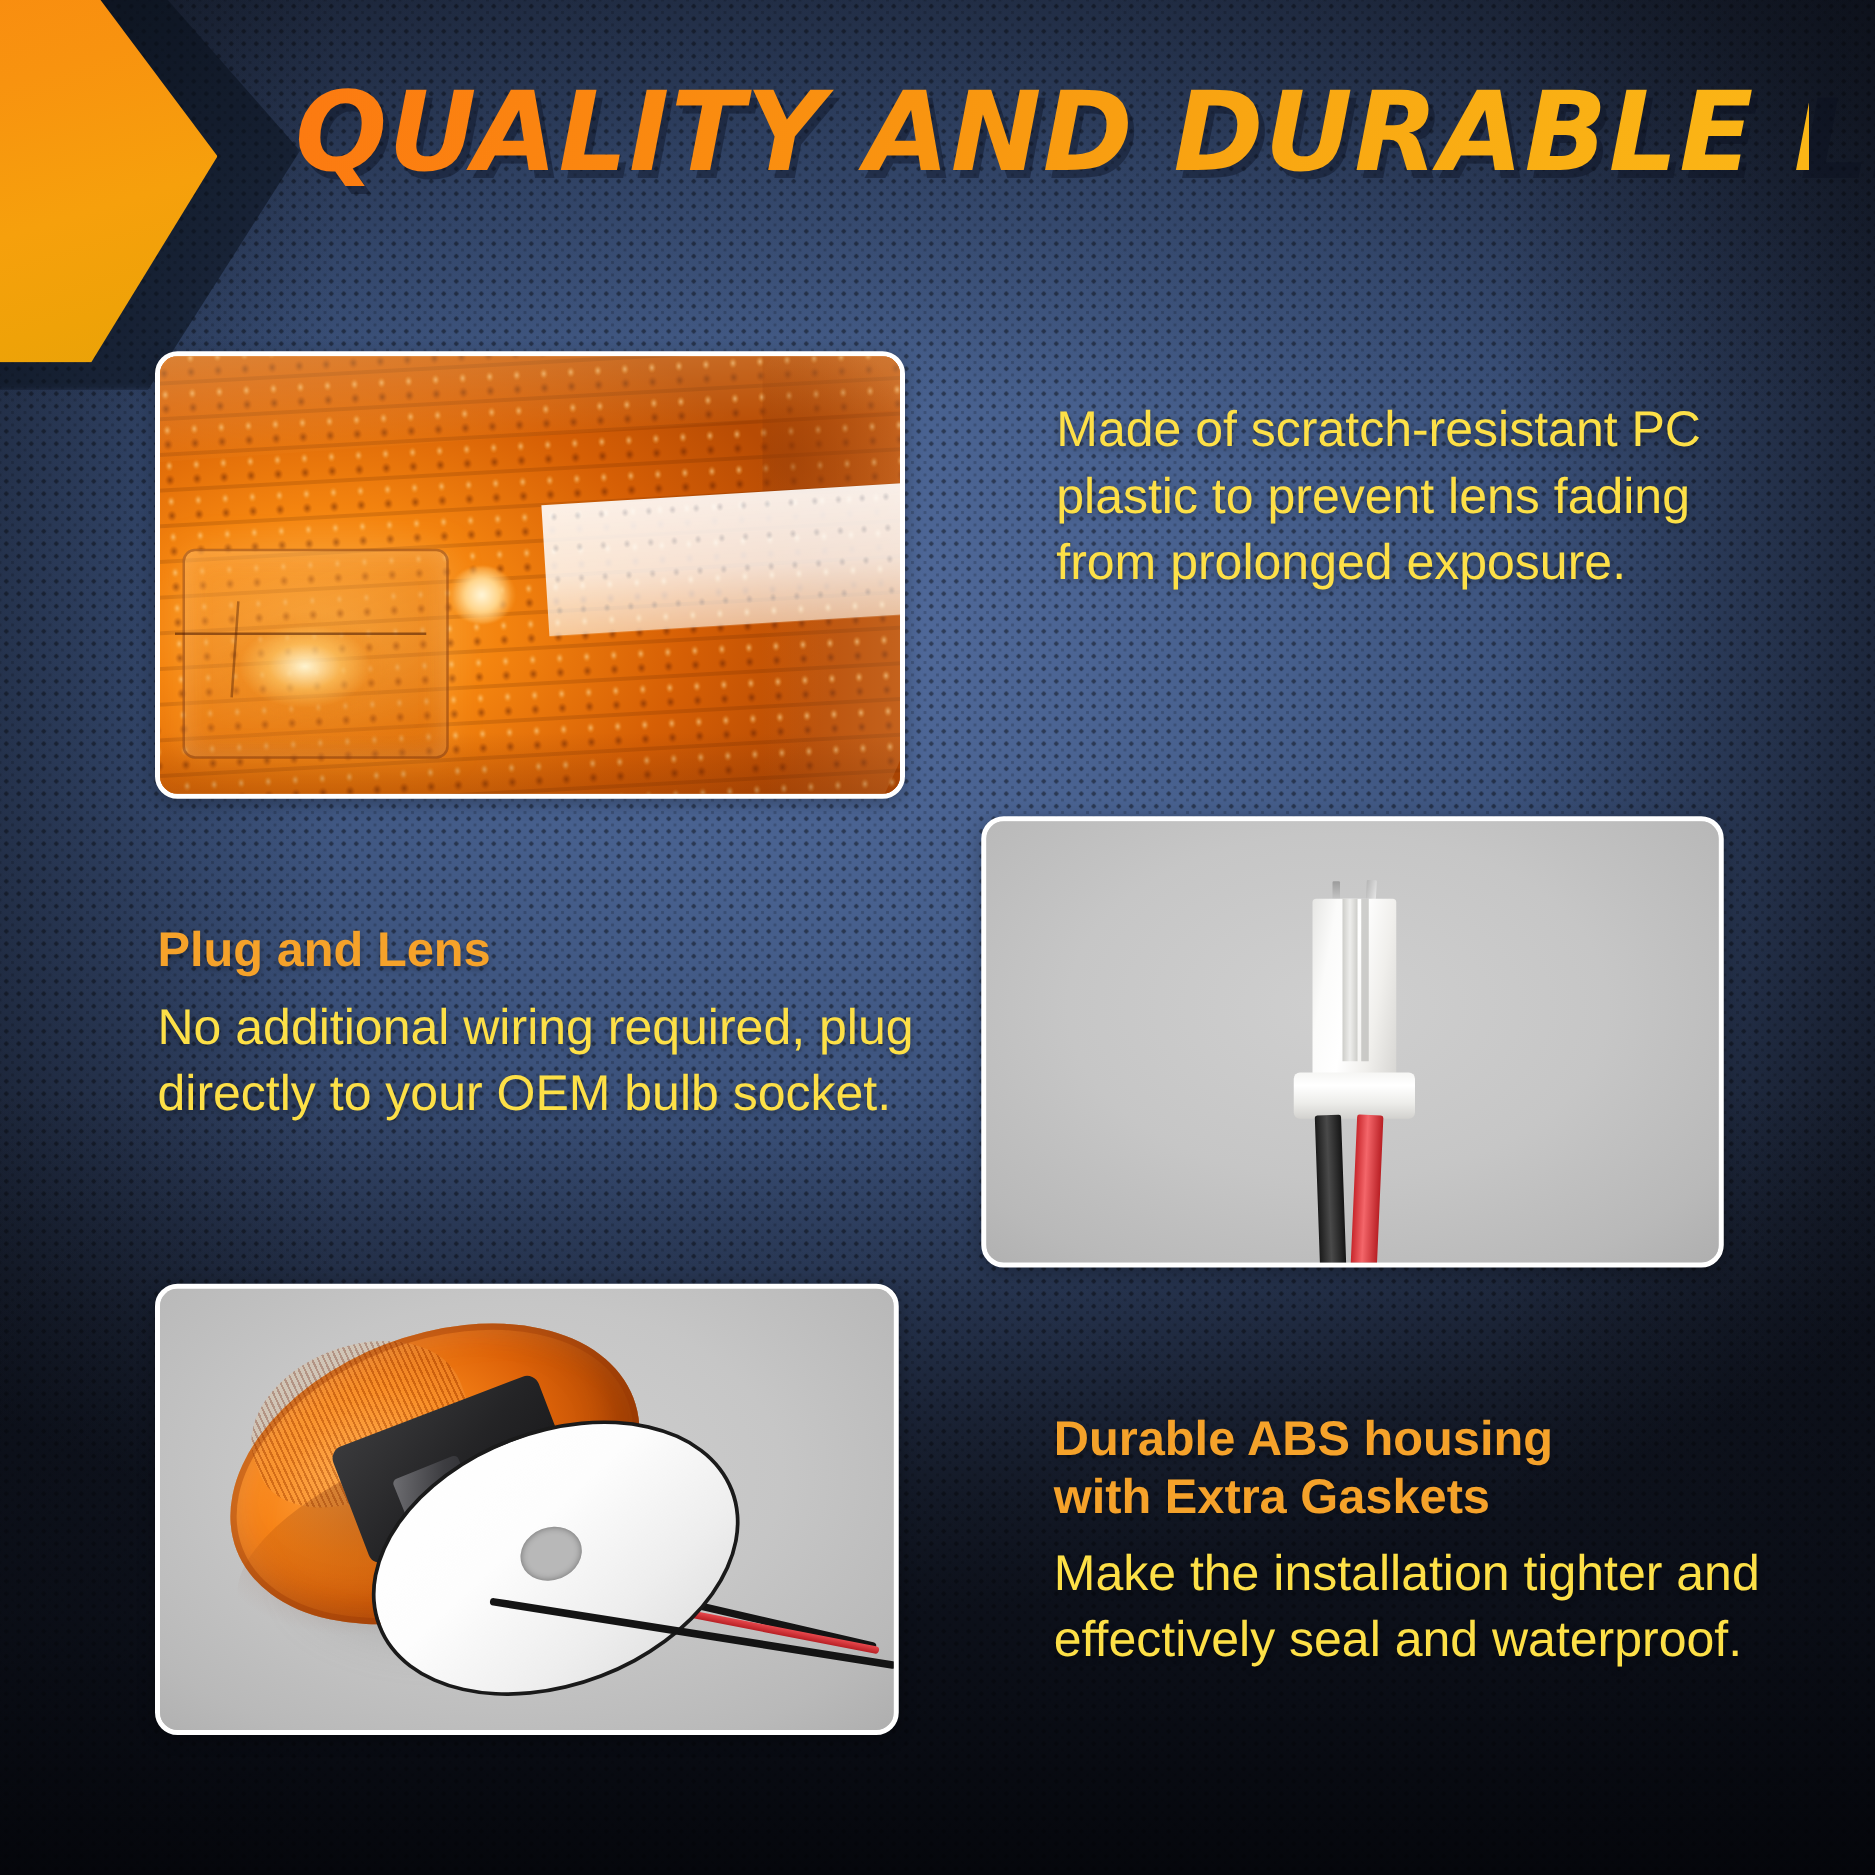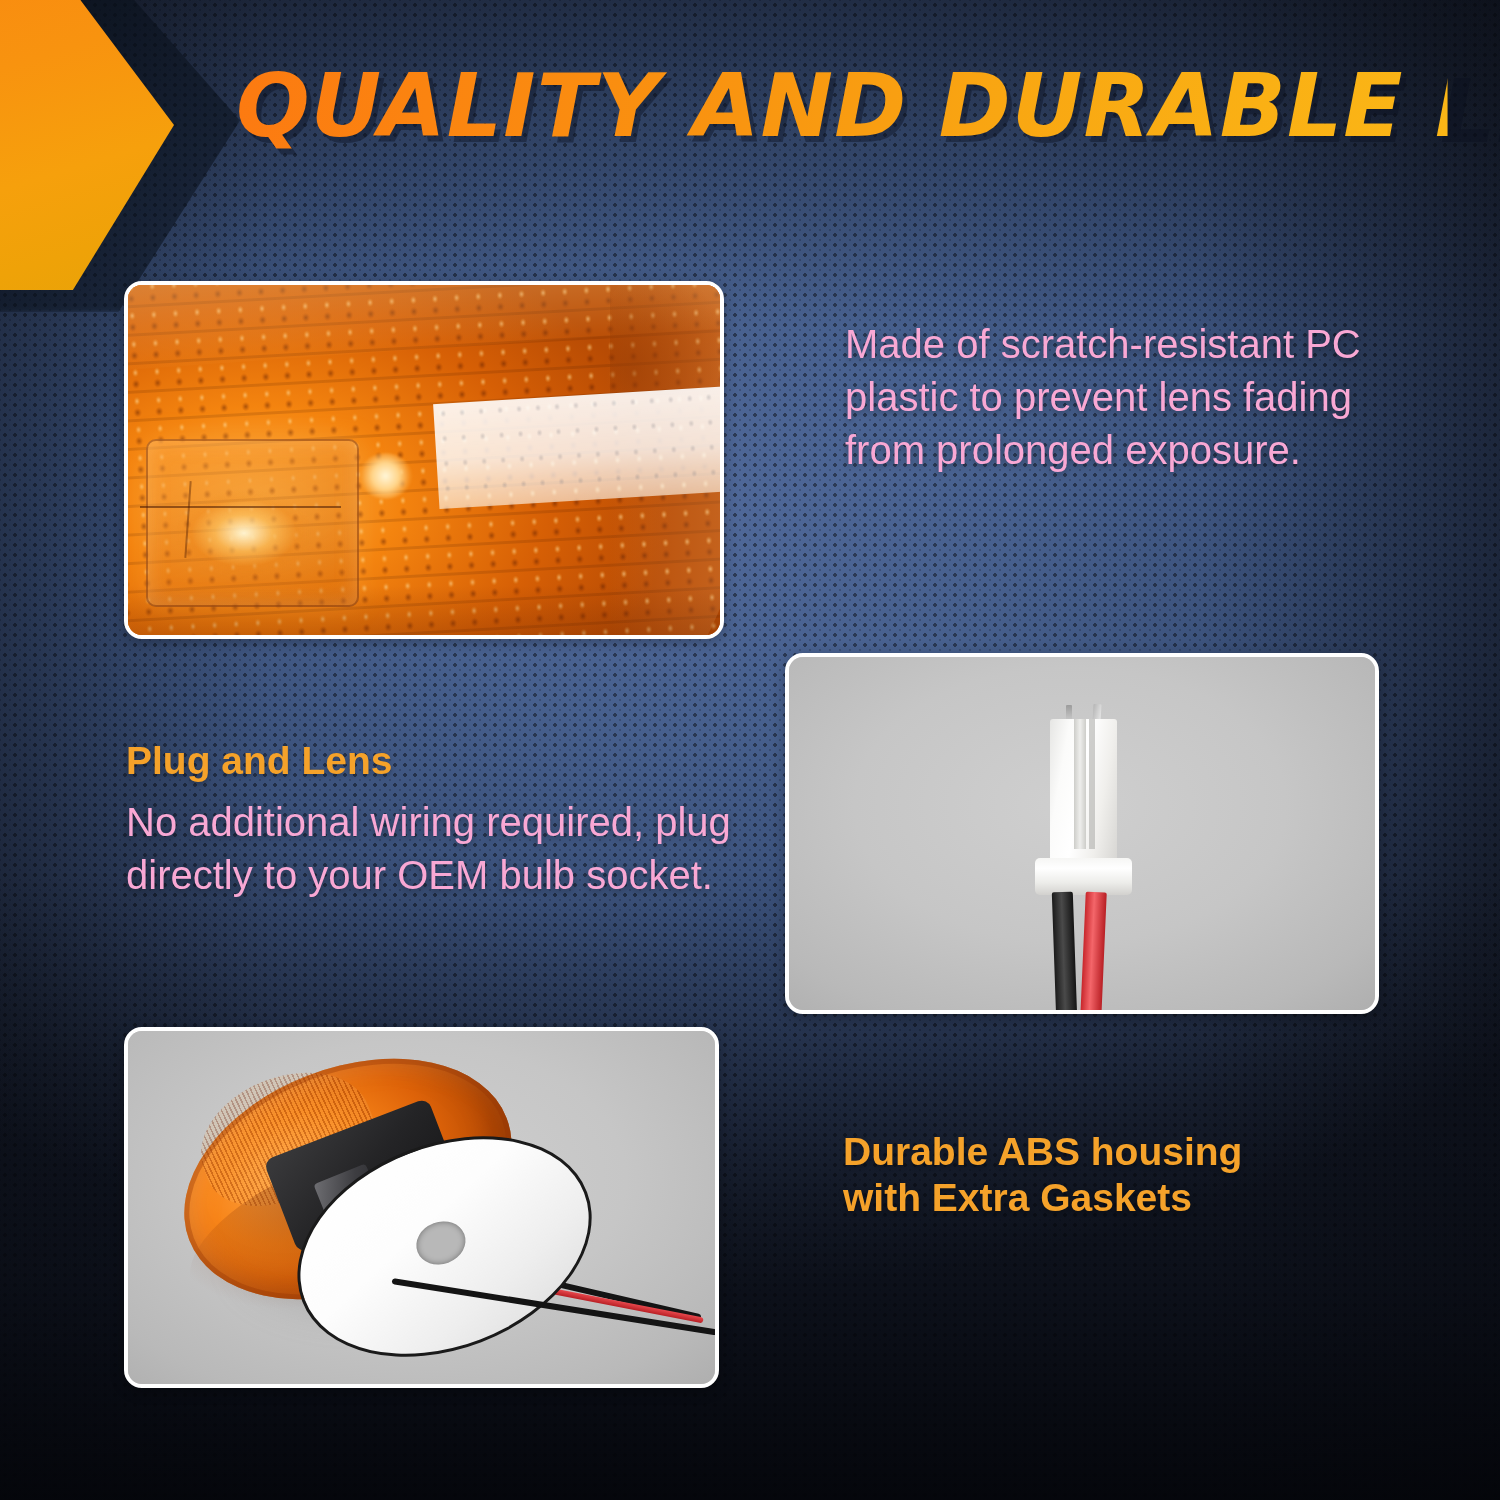--- a/index.html
+++ b/index.html
@@ -321,21 +321,21 @@
   .feature h3 {
     color:#F5A22A;
     font-size:39px;
     line-height:46px;
     font-weight:700;
     margin:0 0 12px 0;
     text-shadow:0 2px 5px rgba(0,0,0,0.30);
     white-space:pre-line;
   }
   .feature p {
-    color:#f9a8d4;
+    color:#fde047;
     font-size:40px;
     line-height:53px;
     font-weight:400;
     margin:0;
     text-shadow:0 2px 6px rgba(0,0,0,0.35);
   }
 
   .f-pclens  { left:845px;  top:318px;  width:575px; }
   .f-plug    { left:126px;  top:738px;  width:640px; }
   .f-abs     { left:843px;  top:1085px; width:580px;margin-top:44px; }
@@ -411,15 +411,16 @@
   </div>
 
   <div class="feature f-plug">
     <h3>Plug and Lens</h3>
     <p>No additional wiring required, plug directly to your OEM bulb socket.</p>
   </div>
 
   <div class="feature f-abs">
     <h3>Durable ABS housing
 with Extra Gaskets</h3>
+    <p>Make the installation tighter and effectively seal and waterproof.</p>
   </div>
 
 </div>
 
 </body></html>

